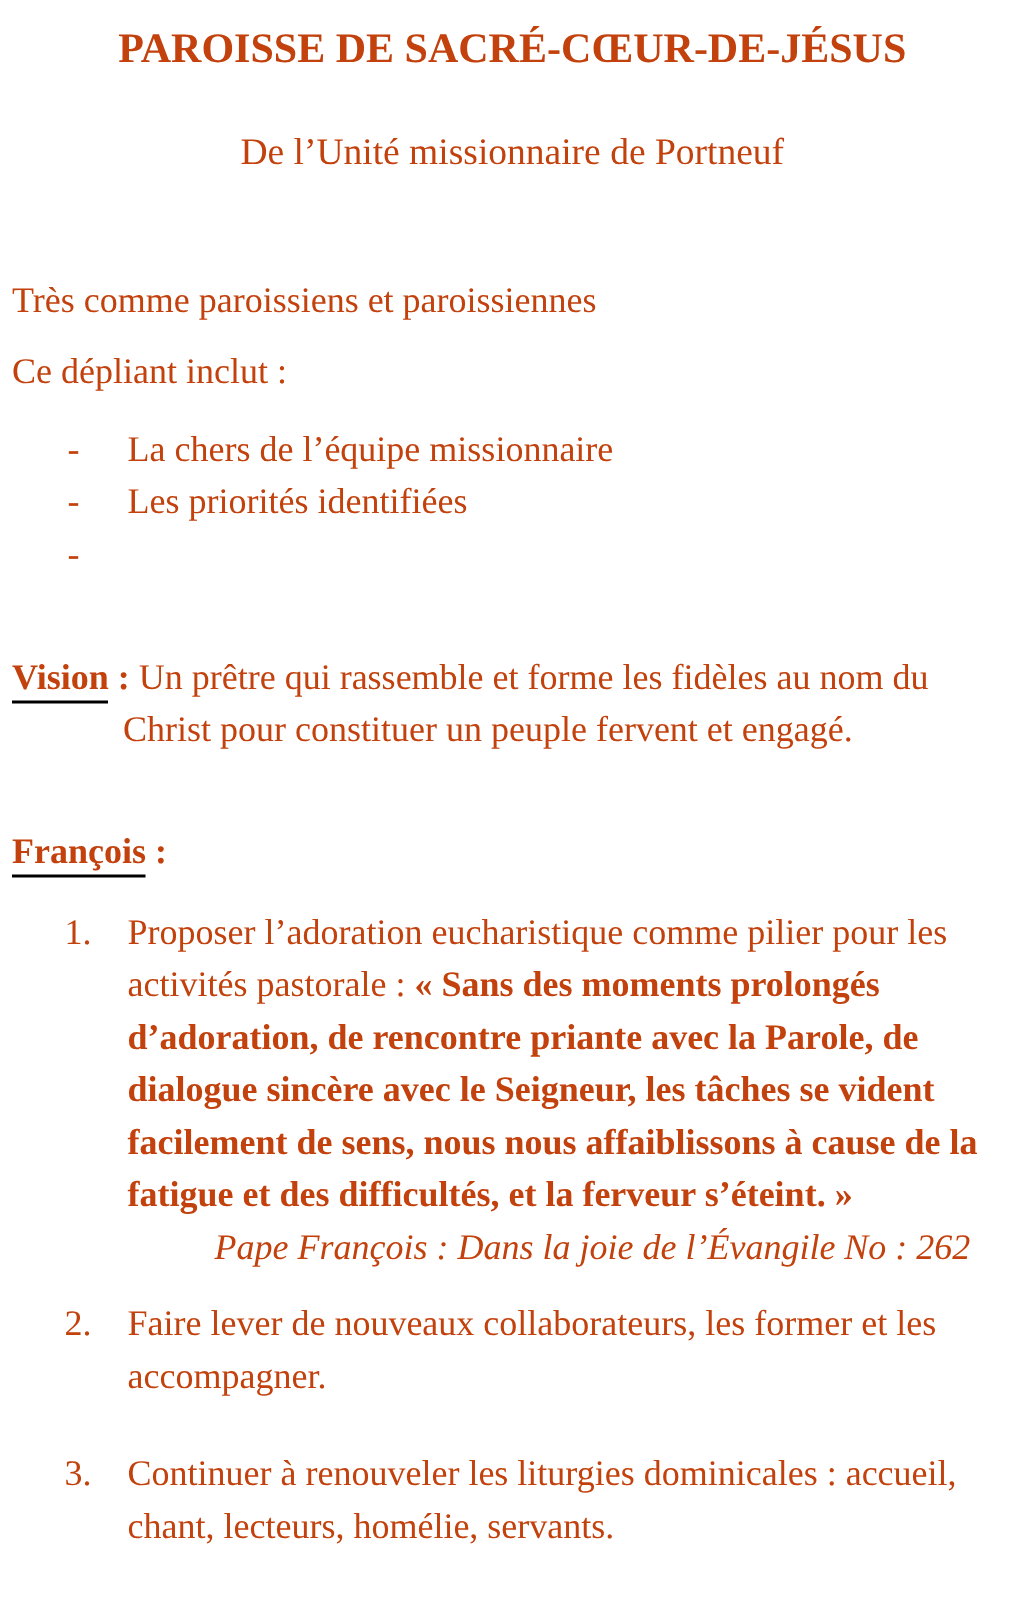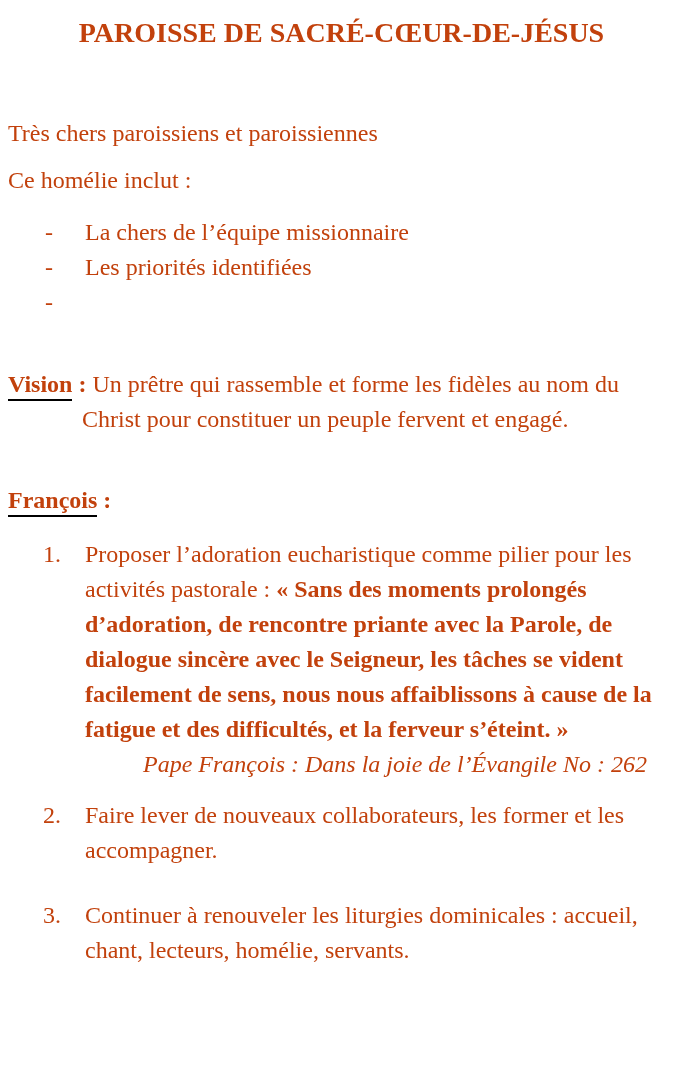--- a/index.html
+++ b/index.html
@@ -82,24 +82,25 @@
     margin-left: 58px;
   }
 </style>
 </head>
 <body>
 
 <div class="page">
 
   <h1 class="title">PAROISSE DE SACRÉ-CŒUR-DE-JÉSUS</h1>
 
+  <div class="subtitle">De l’Unité missionnaire de Portneuf</div>
 
-  <p class="greeting">Très chers paroissiens et paroissiennes</p>
+  <p class="greeting">Très comme paroissiens et paroissiennes</p>
 
-  <p class="intro">Ce homélie inclut :</p>
+  <p class="intro">Ce dépliant inclut :</p>
 
   <ul class="dash-list">
     <li>
         <span class="dash-marker">-</span>
         <span>La chers de l’équipe missionnaire</span>
       </li>
     <li>
         <span class="dash-marker">-</span>
         <span>Les priorités identifiées</span>
       </li>

